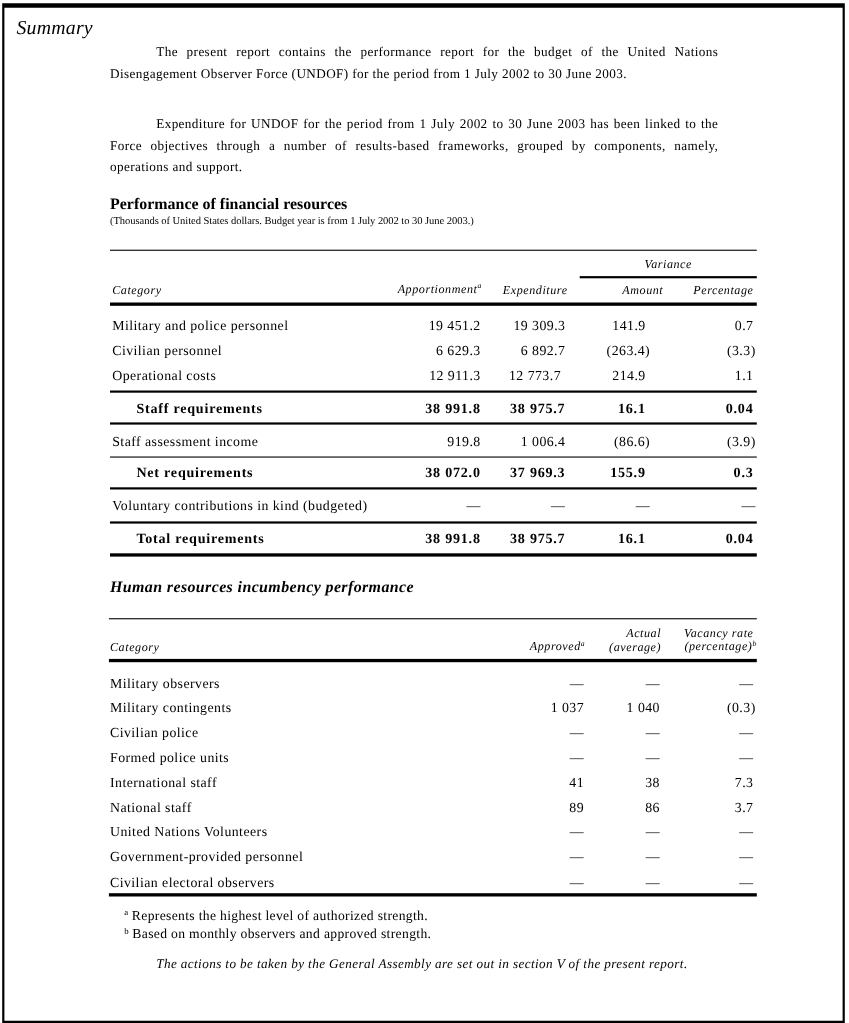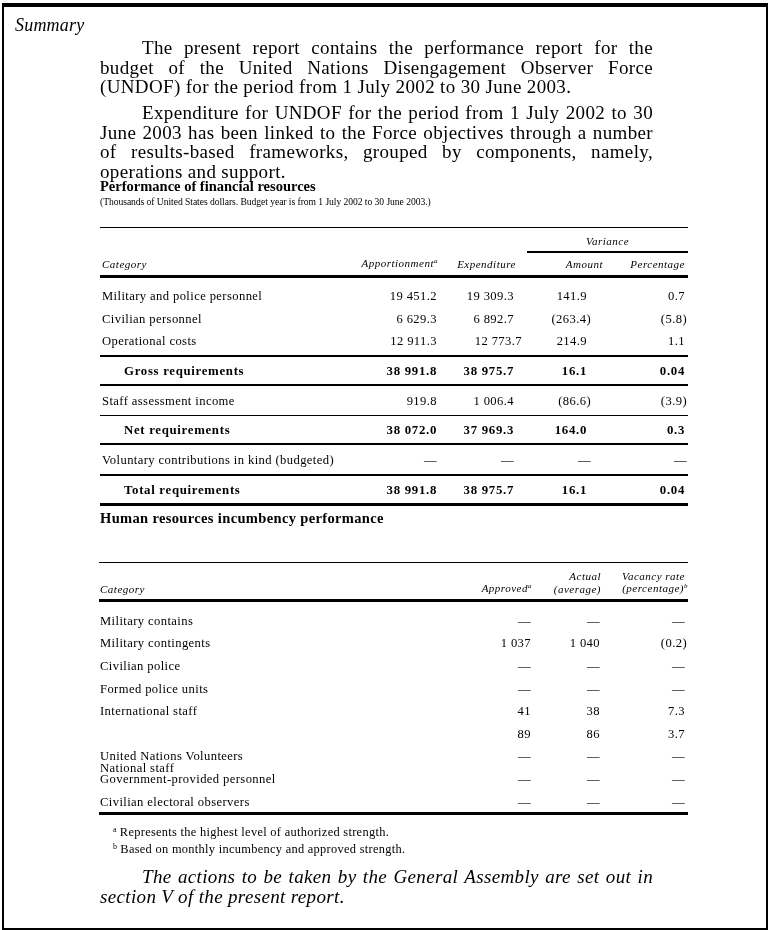--- a/index.html
+++ b/index.html
@@ -3,31 +3,31 @@
 <meta charset="utf-8">
 <style>
   html, body { margin: 0; padding: 0; background: #fff; }
   body { width: 772px; height: 930px; position: relative; overflow: hidden;
          font-family: "Liberation Serif", "DejaVu Serif", serif; color: #000; }
   .frame { position: absolute; left: 2px; top: 3px; width: 762px; height: 921px;
            border-top: 4px solid #000; border-left: 2px solid #000;
            border-right: 2px solid #000; border-bottom: 3px solid #000; }
   .summary-title { position: absolute; left: 15px; top: 15px; font-style: italic;
                    font-size: 18px; letter-spacing: 0.2px; }
-  .para { position: absolute; left: 100px; width: 553px; font-size: 19px; line-height: 19.5px;
+  .para { position: absolute; left: 100px; width: 553px; font-size: 12px; line-height: 19.5px;
           text-align: justify; letter-spacing: 0.35px; }
   .para .indent { display: inline-block; width: 42px; }
   .p1 { top: 38px; }
   .p2 { top: 103px; }
   .p3 { top: 867px; font-style: italic; }
 
   .section-title { position: absolute; left: 100px; font-weight: bold; font-size: 14.5px; }
   .fin-title { top: 178px; }
   .fin-sub { position: absolute; left: 100px; top: 196px; font-size: 9.6px; letter-spacing: -0.05px; }
-  .hr-title { top: 510px; letter-spacing: 0.35px; }
+  .hr-title { top: 526px; letter-spacing: 0.35px; font-style: italic; }
 
   .line { position: absolute; background: #000; }
 
   .cell { position: absolute; font-size: 12.6px; white-space: nowrap; letter-spacing: 0.4px; }
   .hdr { font-style: italic; font-size: 11px; letter-spacing: 0.5px; }
   .r { text-align: right; }
   .b { font-weight: bold; letter-spacing: 0.7px; font-size: 12.8px; }
   sup { font-size: 7px; vertical-align: 4px; line-height: 0; }
 
   .foot { position: absolute; left: 113px; font-size: 12.4px; letter-spacing: 0.3px; }
@@ -59,47 +59,47 @@
 <div class="cell" style="left:102px;top:289px">Military and police personnel</div>
 <div class="cell r" style="left:340px;top:289px;width:97px">19 451.2</div>
 <div class="cell r" style="left:440px;top:289px;width:74px">19 309.3</div>
 <div class="cell r" style="left:520px;top:289px;width:67px">141.9</div>
 <div class="cell r" style="left:610px;top:289px;width:75px">0.7</div>
 
 <div class="cell" style="left:102px;top:312px">Civilian personnel</div>
 <div class="cell r" style="left:340px;top:312px;width:97px">6 629.3</div>
 <div class="cell r" style="left:440px;top:312px;width:74px">6 892.7</div>
 <div class="cell r" style="left:520px;top:312px;width:71px">(263.4)</div>
-<div class="cell r" style="left:610px;top:312px;width:77px">(5.8)</div>
+<div class="cell r" style="left:610px;top:312px;width:77px">(3.3)</div>
 
 <div class="cell" style="left:102px;top:334px">Operational costs</div>
 <div class="cell r" style="left:340px;top:334px;width:97px">12 911.3</div>
-<div class="cell r" style="left:448px;top:334px;width:74px">12 773.7</div>
+<div class="cell r" style="left:436px;top:334px;width:74px">12 773.7</div>
 <div class="cell r" style="left:520px;top:334px;width:67px">214.9</div>
 <div class="cell r" style="left:610px;top:334px;width:75px">1.1</div>
 <div class="line" style="left:100px;top:355px;width:588px;height:2px"></div>
 
-<div class="cell b" style="left:124px;top:364px">Gross requirements</div>
+<div class="cell b" style="left:124px;top:364px">Staff requirements</div>
 <div class="cell r b" style="left:340px;top:364px;width:97px">38 991.8</div>
 <div class="cell r b" style="left:440px;top:364px;width:74px">38 975.7</div>
 <div class="cell r b" style="left:520px;top:364px;width:67px">16.1</div>
 <div class="cell r b" style="left:610px;top:364px;width:75px">0.04</div>
 <div class="line" style="left:100px;top:384px;width:588px;height:2px"></div>
 
 <div class="cell" style="left:102px;top:394px">Staff assessment income</div>
 <div class="cell r" style="left:340px;top:394px;width:97px">919.8</div>
 <div class="cell r" style="left:440px;top:394px;width:74px">1 006.4</div>
 <div class="cell r" style="left:520px;top:394px;width:71px">(86.6)</div>
 <div class="cell r" style="left:610px;top:394px;width:77px">(3.9)</div>
 <div class="line" style="left:100px;top:415px;width:588px;height:1px"></div>
 
 <div class="cell b" style="left:124px;top:423px">Net requirements</div>
 <div class="cell r b" style="left:340px;top:423px;width:97px">38 072.0</div>
 <div class="cell r b" style="left:440px;top:423px;width:74px">37 969.3</div>
-<div class="cell r b" style="left:520px;top:423px;width:67px">164.0</div>
+<div class="cell r b" style="left:520px;top:423px;width:67px">155.9</div>
 <div class="cell r b" style="left:610px;top:423px;width:75px">0.3</div>
 <div class="line" style="left:100px;top:443px;width:588px;height:2px"></div>
 
 <div class="cell" style="left:102px;top:453px">Voluntary contributions in kind (budgeted)</div>
 <div class="cell r" style="left:340px;top:453px;width:97px">—</div>
 <div class="cell r" style="left:440px;top:453px;width:74px">—</div>
 <div class="cell r" style="left:520px;top:453px;width:71px">—</div>
 <div class="cell r" style="left:610px;top:453px;width:77px">—</div>
 <div class="line" style="left:100px;top:474px;width:588px;height:2px"></div>
 
@@ -113,46 +113,46 @@
 <div class="section-title hr-title">Human resources incumbency performance</div>
 <div class="line" style="left:99px;top:562px;width:589px;height:1px"></div>
 <div class="cell hdr" style="left:100px;top:583px">Category</div>
 <div class="cell hdr r" style="left:440px;top:582px;width:92px"><span>Approved</span><sup>a</sup></div>
 <div class="cell hdr r" style="left:540px;top:570px;width:61px">Actual</div>
 <div class="cell hdr r" style="left:540px;top:583px;width:61px">(average)</div>
 <div class="cell hdr r" style="left:600px;top:570px;width:85px">Vacancy rate</div>
 <div class="cell hdr r" style="left:600px;top:582px;width:88px"><span>(percentage)</span><sup>b</sup></div>
 <div class="line" style="left:99px;top:599px;width:589px;height:3px"></div>
 
-<div class="cell" style="left:100px;top:614px">Military contains</div>
+<div class="cell" style="left:100px;top:614px">Military observers</div>
 <div class="cell r" style="left:470px;top:614px;width:61px">—</div>
 <div class="cell r" style="left:540px;top:614px;width:60px">—</div>
 <div class="cell r" style="left:610px;top:614px;width:75px">—</div>
 
 <div class="cell" style="left:100px;top:636px">Military contingents</div>
 <div class="cell r" style="left:470px;top:636px;width:61px">1 037</div>
 <div class="cell r" style="left:540px;top:636px;width:60px">1 040</div>
-<div class="cell r" style="left:610px;top:636px;width:77px">(0.2)</div>
+<div class="cell r" style="left:610px;top:636px;width:77px">(0.3)</div>
 
 <div class="cell" style="left:100px;top:659px">Civilian police</div>
 <div class="cell r" style="left:470px;top:659px;width:61px">—</div>
 <div class="cell r" style="left:540px;top:659px;width:60px">—</div>
 <div class="cell r" style="left:610px;top:659px;width:75px">—</div>
 
 <div class="cell" style="left:100px;top:682px">Formed police units</div>
 <div class="cell r" style="left:470px;top:682px;width:61px">—</div>
 <div class="cell r" style="left:540px;top:682px;width:60px">—</div>
 <div class="cell r" style="left:610px;top:682px;width:75px">—</div>
 
 <div class="cell" style="left:100px;top:704px">International staff</div>
 <div class="cell r" style="left:470px;top:704px;width:61px">41</div>
 <div class="cell r" style="left:540px;top:704px;width:60px">38</div>
 <div class="cell r" style="left:610px;top:704px;width:75px">7.3</div>
 
-<div class="cell" style="left:100px;top:761px">National staff</div>
+<div class="cell" style="left:100px;top:727px">National staff</div>
 <div class="cell r" style="left:470px;top:727px;width:61px">89</div>
 <div class="cell r" style="left:540px;top:727px;width:60px">86</div>
 <div class="cell r" style="left:610px;top:727px;width:75px">3.7</div>
 
 <div class="cell" style="left:100px;top:749px">United Nations Volunteers</div>
 <div class="cell r" style="left:470px;top:749px;width:61px">—</div>
 <div class="cell r" style="left:540px;top:749px;width:60px">—</div>
 <div class="cell r" style="left:610px;top:749px;width:75px">—</div>
 
 <div class="cell" style="left:100px;top:772px">Government-provided personnel</div>
@@ -161,15 +161,15 @@
 <div class="cell r" style="left:610px;top:772px;width:75px">—</div>
 
 <div class="cell" style="left:100px;top:795px">Civilian electoral observers</div>
 <div class="cell r" style="left:470px;top:795px;width:61px">—</div>
 <div class="cell r" style="left:540px;top:795px;width:60px">—</div>
 <div class="cell r" style="left:610px;top:795px;width:75px">—</div>
 
 <div class="line" style="left:99px;top:812px;width:589px;height:3px"></div>
 
 <div class="foot" style="top:825px"><sup>a</sup><span>Represents the highest level of authorized strength.</span></div>
-<div class="foot" style="top:842px"><sup>b</sup><span>Based on monthly incumbency and approved strength.</span></div>
+<div class="foot" style="top:842px"><sup>b</sup><span>Based on monthly observers and approved strength.</span></div>
 
 <div class="para p3"><span class="indent"></span><span>The actions to be taken by the General Assembly are set out in section V of the present report.</span></div>
 
 </body></html>

